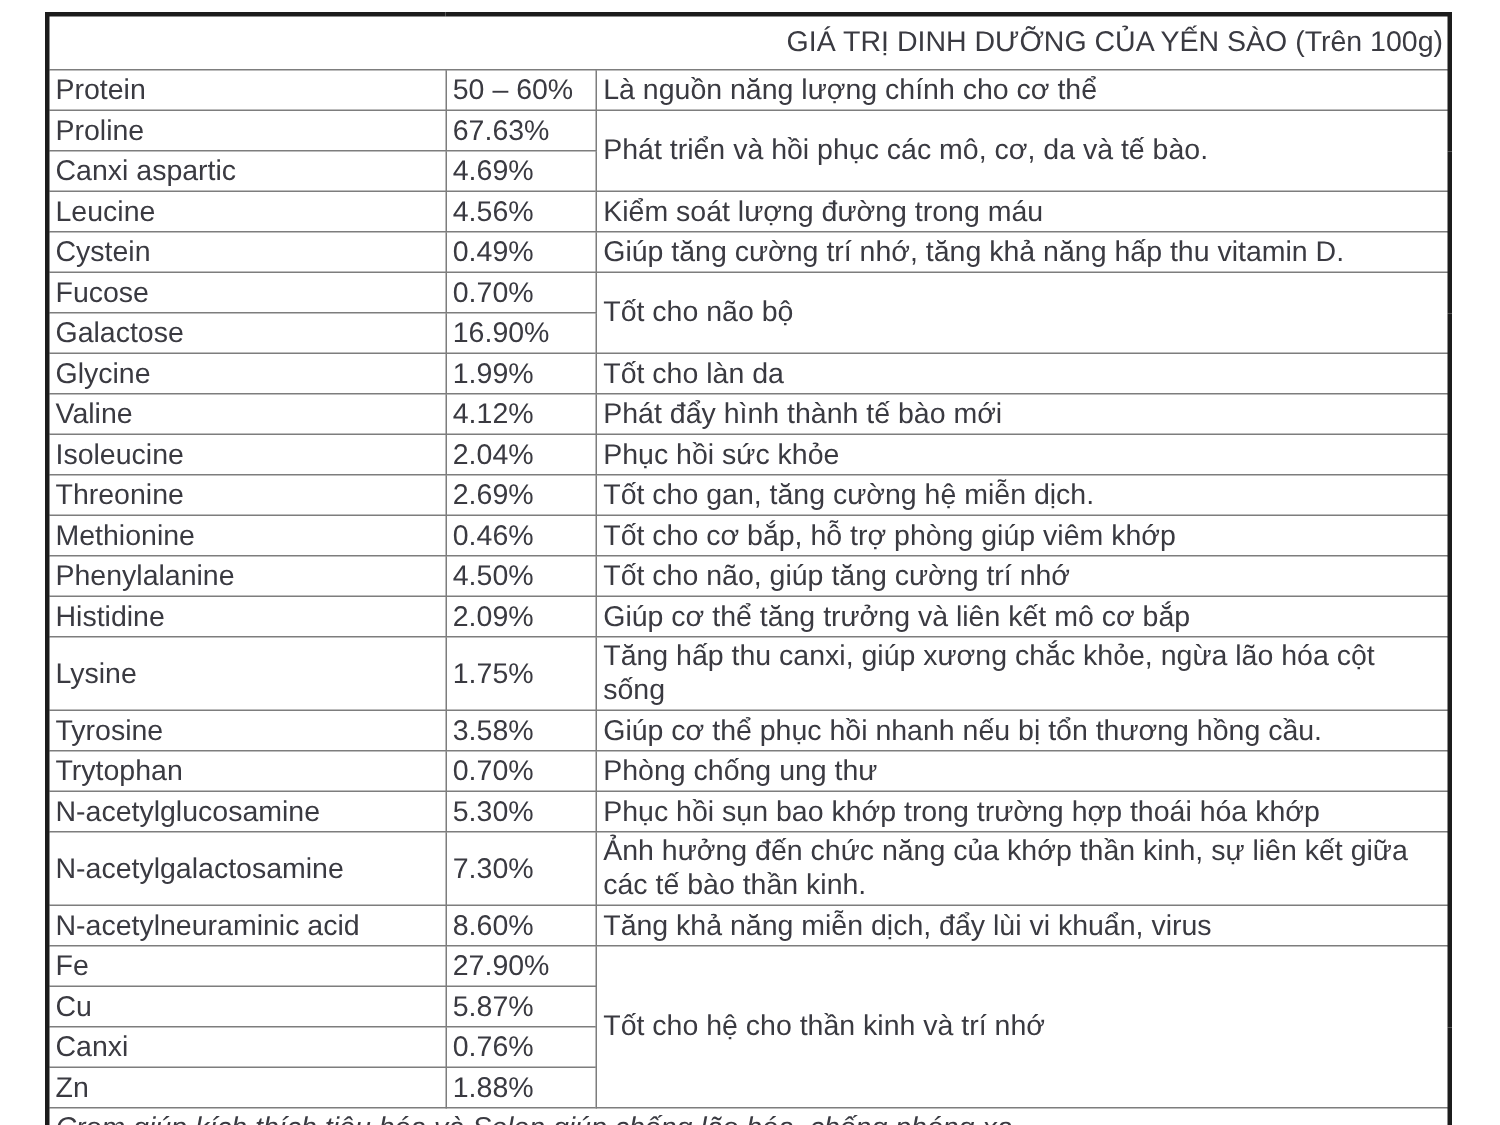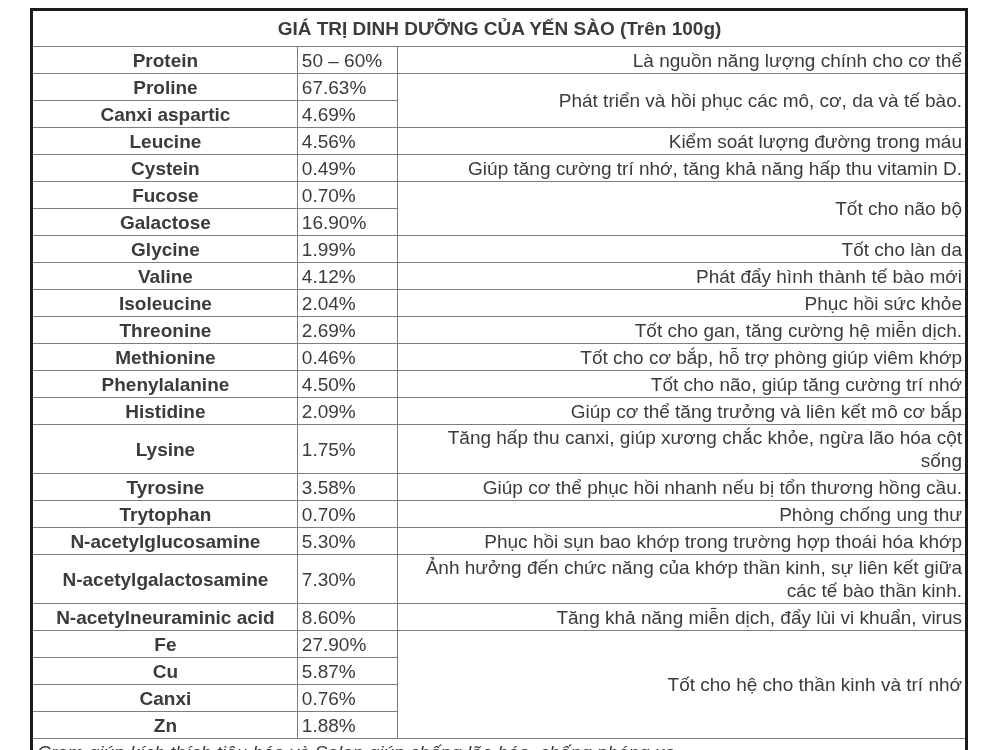--- a/index.html
+++ b/index.html
@@ -30,39 +30,37 @@
   table.nutri td {
     border: 1px solid #7d7d7d;
     font-size: 19px;
     line-height: 23px;
     color: #3a3a41;
     padding: 1px 3px 1px 4px;
     vertical-align: middle;
     overflow: hidden;
   }
   td.title {
-    font-weight: bold;
+    font-weight: normal;
     font-size: 20px;
     color: #26262e;
-    text-align: center;
+    text-align: right;
     height: 33px;
     border-bottom: 2px solid #3c3c3c;
   }
   td.n {
-    font-weight: bold;
+    font-weight: normal;
     color: #26262e;
     height: 24px;
-    text-align: center;
   }
   td.v {
     color: #3a3a41;
   }
   td.d {
     color: #3a3a41;
-    text-align: right;
   }
   td.footer {
     font-style: italic;
     color: #33333a;
     height: 24px;
     border-top: 1px solid #555555;
   }
 </style>
 </head>
 <body>

